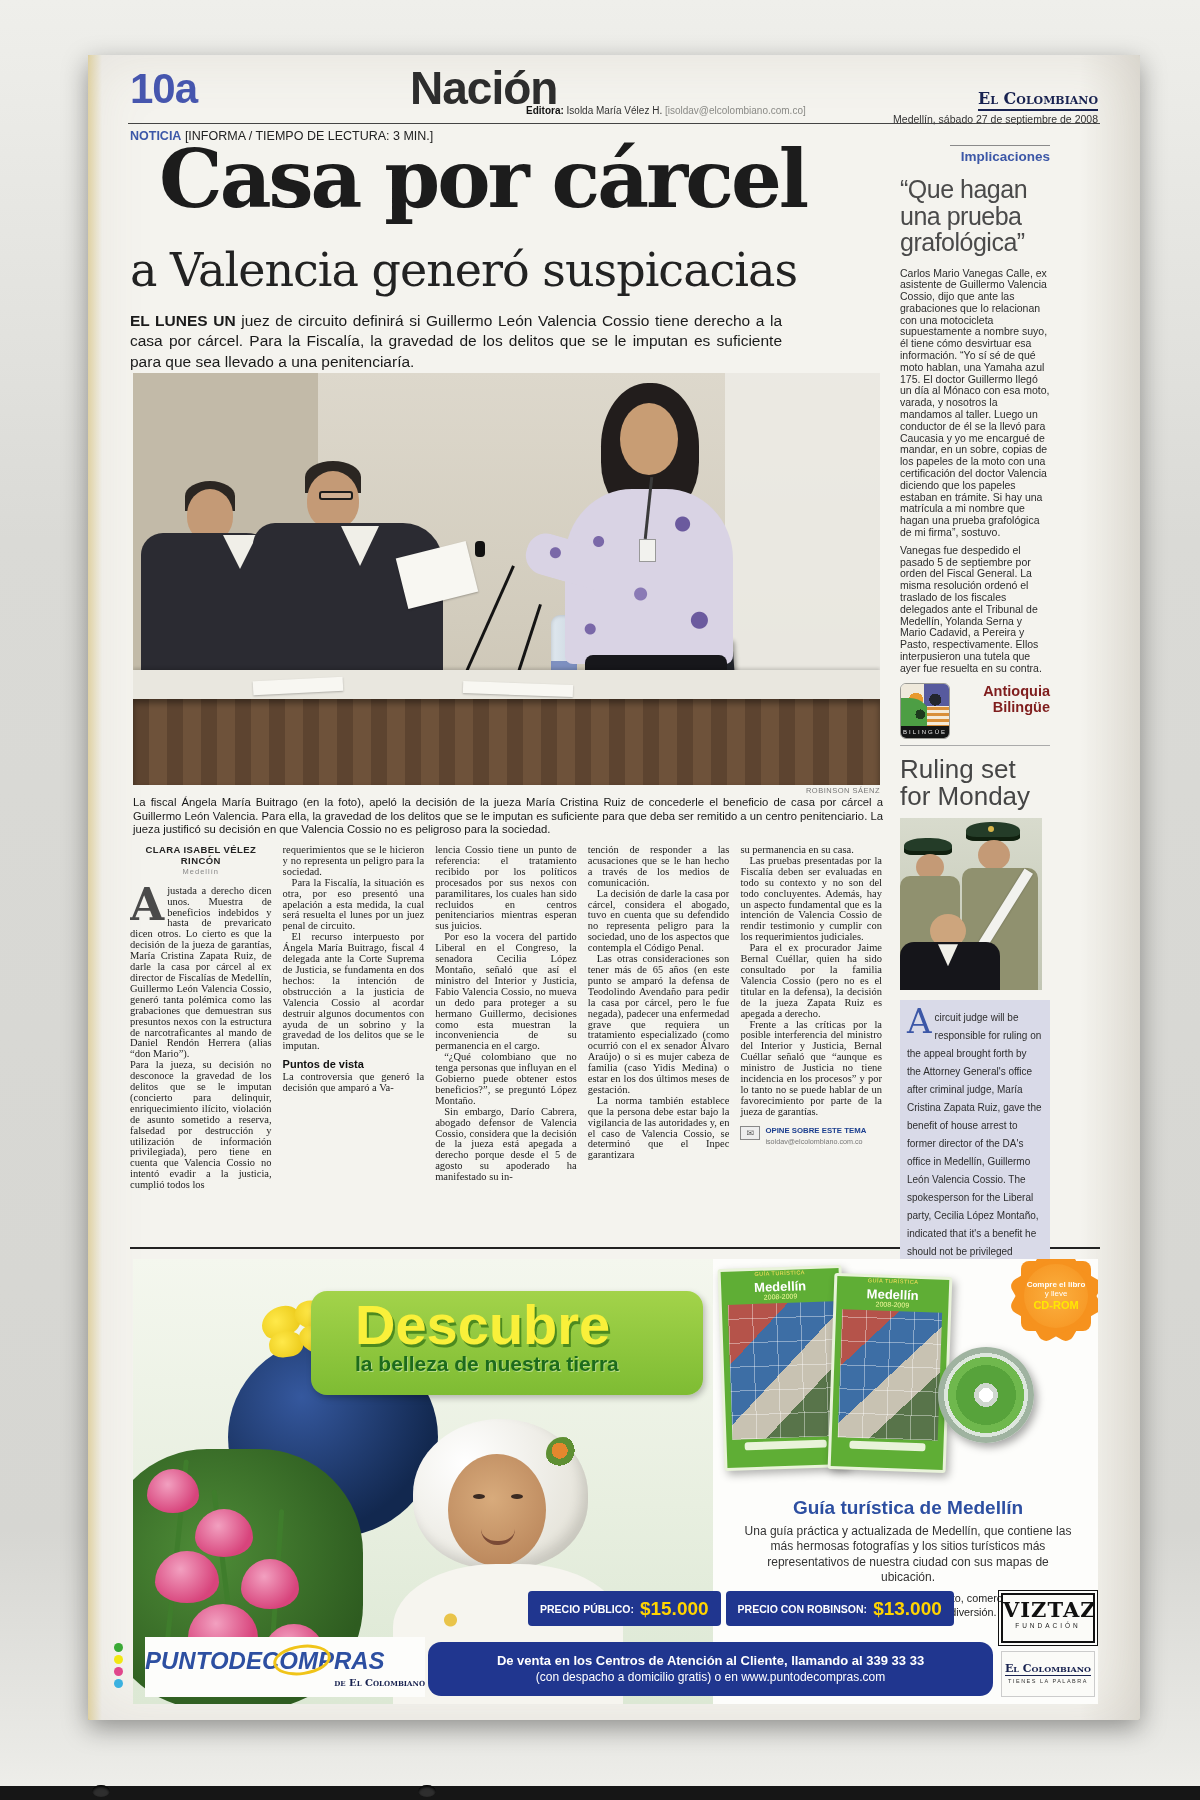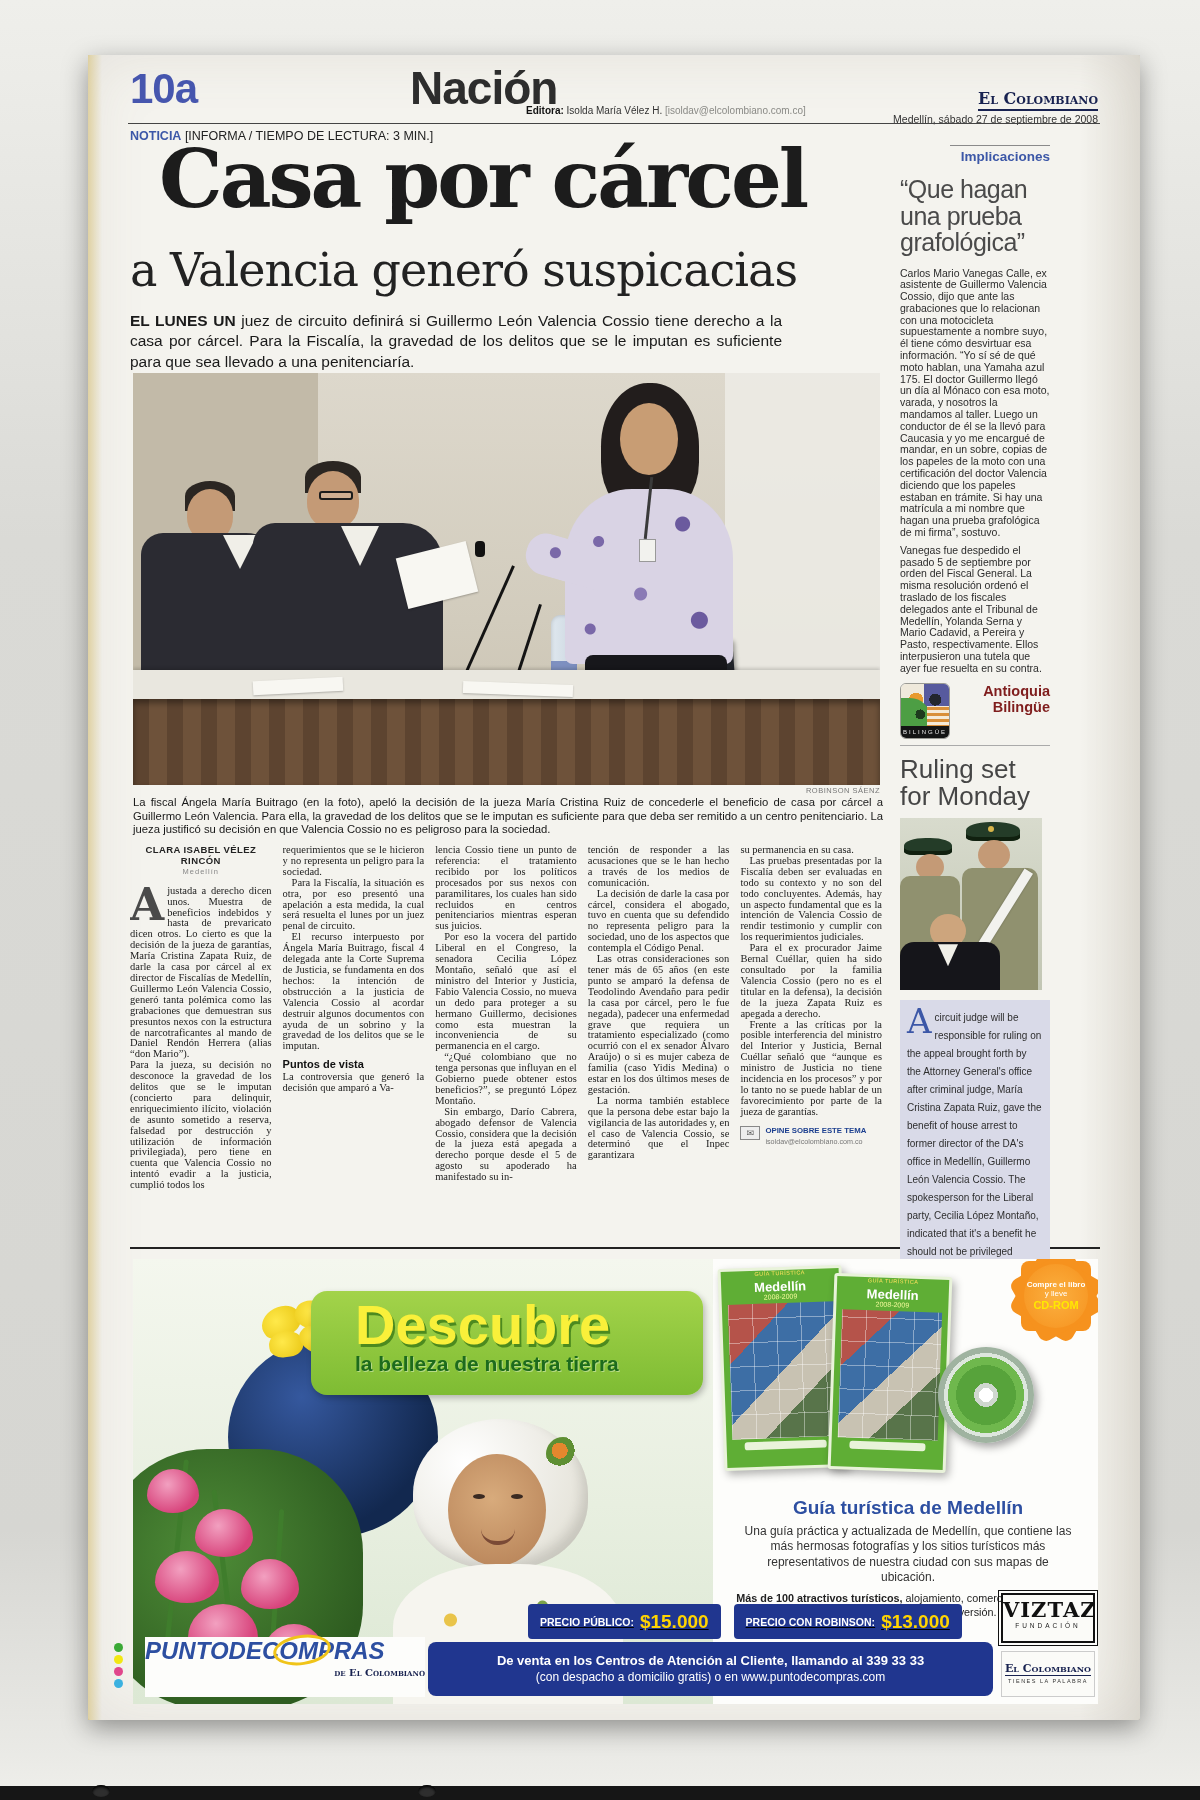--- a/index.html
+++ b/index.html
@@ -180,36 +180,36 @@
   .burst .b1{font-size:8px;font-weight:bold;color:#fff;line-height:1.15;}
   .burst .b2{font-size:8px;color:#fff;line-height:1.15;}
   .burst .b3{font-size:11px;font-weight:bold;color:#ffe800;line-height:1.2;}
 
   .guia{position:absolute;left:590px;top:238px;width:370px;text-align:center;}
   .guia .gt{font-size:19px;font-weight:bold;color:#2d4fa1;}
   .guia .gp{margin:5px auto 0;width:330px;font-size:12px;line-height:1.28;color:#333;}
   .guia .gb{margin:7px auto 0;width:355px;font-size:10.8px;line-height:1.25;color:#222;}
   .guia .gb b{font-weight:bold;}
 
-  .prices{position:absolute;left:395px;top:345px;display:flex;gap:13px;text-decoration:underline;}
+  .prices{position:absolute;left:395px;top:332px;display:flex;gap:5px;}
   .pricebar{height:35px;background:#20368f;border-radius:4px;display:flex;align-items:center;gap:6px;padding:0 12px;}
   .pricebar .pl{font-size:10.5px;font-weight:bold;color:#fff;}
   .pricebar .pv{font-size:19px;font-weight:bold;color:#ffd400;}
 
   .viztaz{position:absolute;left:868px;top:334px;width:94px;height:50px;border:2px solid #111;outline:1px solid #111;outline-offset:2px;
     background:#fbfbf8;text-align:center;padding-top:4px;}
   .viztaz .vn{font-family:"DejaVu Serif",serif;font-size:21px;font-weight:bold;color:#101010;letter-spacing:1px;line-height:1;}
   .viztaz .vs{font-size:6.5px;letter-spacing:3px;color:#222;margin-top:2px;}
 
   .store{position:absolute;left:12px;top:378px;width:280px;height:60px;background:#fdfdfb;}
-  .store .sn{position:relative;font-size:24px;font-weight:800;color:#2d4fa1;letter-spacing:0;font-style:italic;}
+  .store .sn{position:relative;font-size:24px;font-weight:800;color:#2d4fa1;letter-spacing:0;font-style:italic;margin-top:10px;}
   .store .ellipse{position:absolute;left:128px;top:-2px;width:58px;height:30px;border:3px solid #f0c419;border-radius:50%;transform:rotate(-8deg);}
   .store .ss{margin-top:2px;text-align:right;font-family:"DejaVu Serif",serif;font-variant:small-caps;
     font-size:10px;font-weight:bold;color:#182250;}
-  .sales{position:absolute;left:295px;top:383px;width:565px;height:54px;background:#20368f;border-radius:8px;
+  .sales{position:absolute;left:295px;top:383px;width:565px;height:54px;background:#20368f;border-radius:13px;
     display:flex;flex-direction:column;align-items:center;justify-content:center;color:#fff;text-align:center;}
   .sales .s1{font-size:13px;font-weight:bold;line-height:1.25;}
   .sales .s2{font-size:12px;line-height:1.25;}
   .brandbox{position:absolute;left:868px;top:392px;width:94px;height:46px;background:#fbfbf8;border:1px solid #ccc;
     text-align:center;padding-top:6px;}
   .brandbox .bn{font-family:"DejaVu Serif",serif;font-variant:small-caps;font-weight:bold;font-size:11px;
     color:#182250;border-bottom:1.5px solid #182250;display:inline-block;}
   .brandbox .bt{font-size:5.5px;letter-spacing:1.5px;color:#333;margin-top:2px;}
   .regdots{position:absolute;left:26px;top:1588px;display:flex;flex-direction:column;gap:3px;}
   .regdots i{width:9px;height:9px;border-radius:50%;display:block;}

